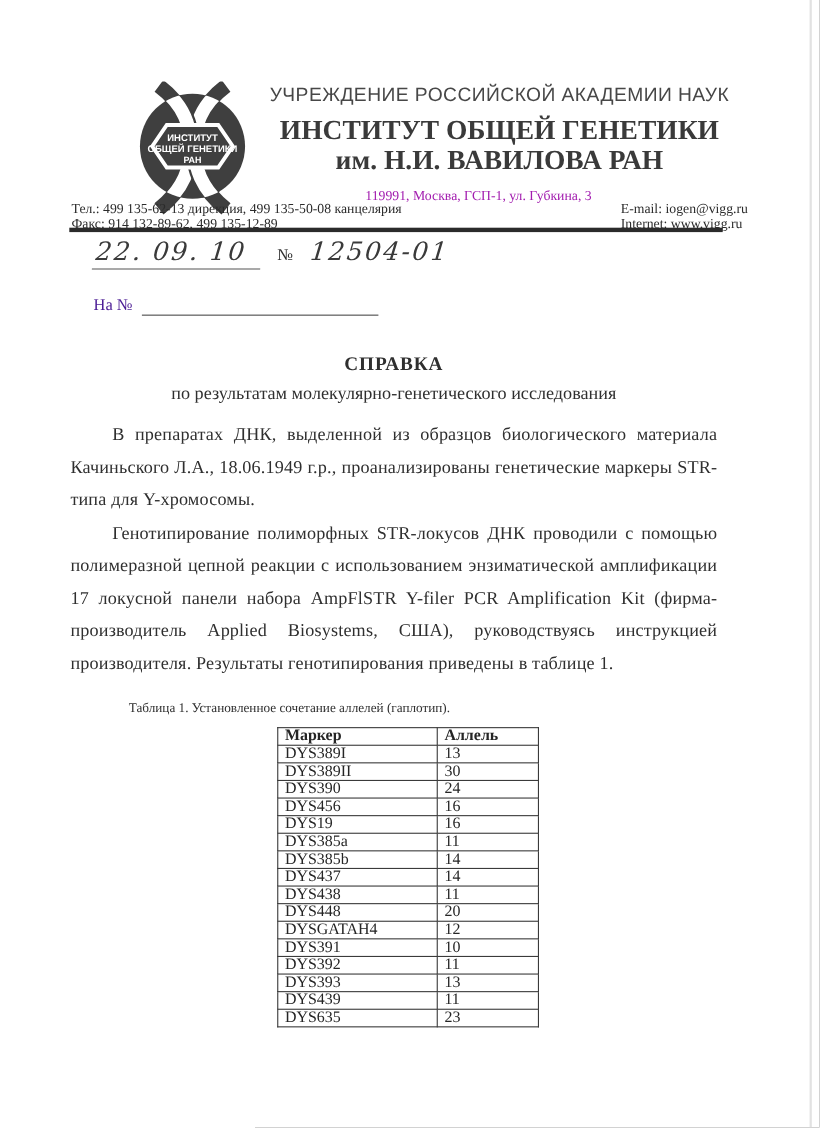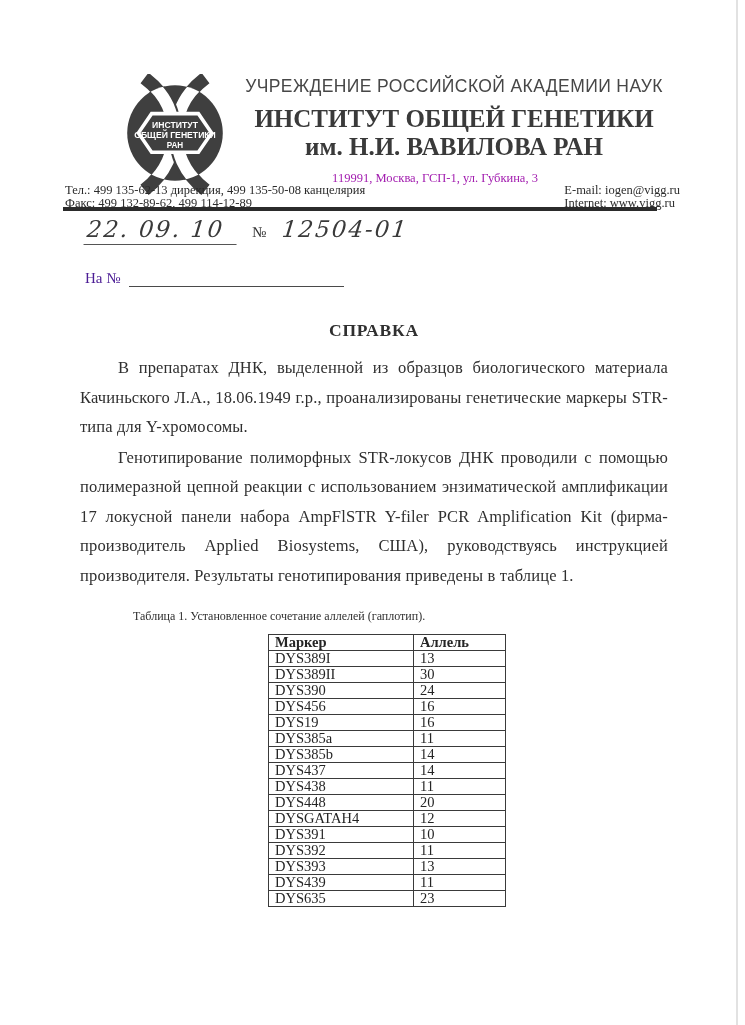--- a/index.html
+++ b/index.html
@@ -59,21 +59,21 @@
   .reply-line {
     position:absolute; left:85px; top:270px; font-size:15px; color:#4c1d95;
     display:flex; align-items:flex-end;
   }
   .blank-line {
     display:inline-block; width:215px; border-bottom:1.2px solid #4a4a4a;
     height:14px; margin-left:8px;
   }
 
   
-  .doc-body { position:absolute; left:80px; top:320px; width:588px; }
+  .doc-body { position:absolute; left:64px; top:320px; width:588px; }
   .doc-title {
     text-align:center; font-size:17.5px; font-weight:bold; letter-spacing:0.8px;
     color:#2f2f2f;
   }
   .doc-subtitle { text-align:center; font-size:16.5px; margin-top:7px; }
   .doc-body p {
     margin-top:12px; font-size:16.5px; line-height:29.5px;
     text-align:justify; text-indent:38px; letter-spacing:0.15px;
   }
   .doc-body p.second { margin-top:1px; }
@@ -127,21 +127,21 @@
     <div class="org-line">УЧРЕЖДЕНИЕ РОССИЙСКОЙ АКАДЕМИИ НАУК</div>
     <div class="inst-line first">ИНСТИТУТ ОБЩЕЙ ГЕНЕТИКИ</div>
     <div class="inst-line">им. Н.И. ВАВИЛОВА РАН</div>
   </div>
 
   <div class="address-line">119991, Москва, ГСП-1, ул. Губкина, 3</div>
 
   <div class="contacts">
     <div>
       <div class="c-line">Тел.:  499 135-62-13 дирекция, 499 135-50-08 канцелярия</div>
-      <div class="c-line">Факс:   499 132-89-62,   499 114-12-89</div>
+      <div class="c-line">Факс:   914 132-89-62,   499 135-12-89</div>
     </div>
     <div>
       <div class="c-line">E-mail: iogen@vigg.ru</div>
       <div class="c-line">Internet: www.vigg.ru</div>
     </div>
   </div>
 
   <div class="head-rule"></div>
 
   <div class="ref-line">
@@ -150,20 +150,21 @@
     <span class="hw">12504-01</span>
   </div>
 
   <div class="reply-line">
     <span>На №</span>
     <span class="blank-line"></span>
   </div>
 
   <div class="doc-body">
     <div class="doc-title">СПРАВКА</div>
+    <div class="doc-subtitle">по результатам молекулярно-генетического исследования</div>
 
     <p>В препаратах ДНК, выделенной из образцов биологического материала Качиньского Л.А., 18.06.1949 г.р., проанализированы генетические маркеры STR-типа для Y-хромосомы.</p>
     <p class="second">Генотипирование полиморфных STR-локусов ДНК проводили с помощью полимеразной цепной реакции с использованием энзиматической амплификации 17 локусной панели набора AmpFlSTR Y-filer PCR Amplification Kit (фирма-производитель Applied Biosystems, США), руководствуясь инструкцией производителя. Результаты генотипирования приведены в таблице 1.</p>
 
     <div class="table-caption">Таблица 1. Установленное сочетание аллелей (гаплотип).</div>
 
     <table class="haplotype">
       <thead>
         <tr id="table-head-row">
             <th>Маркер</th>

